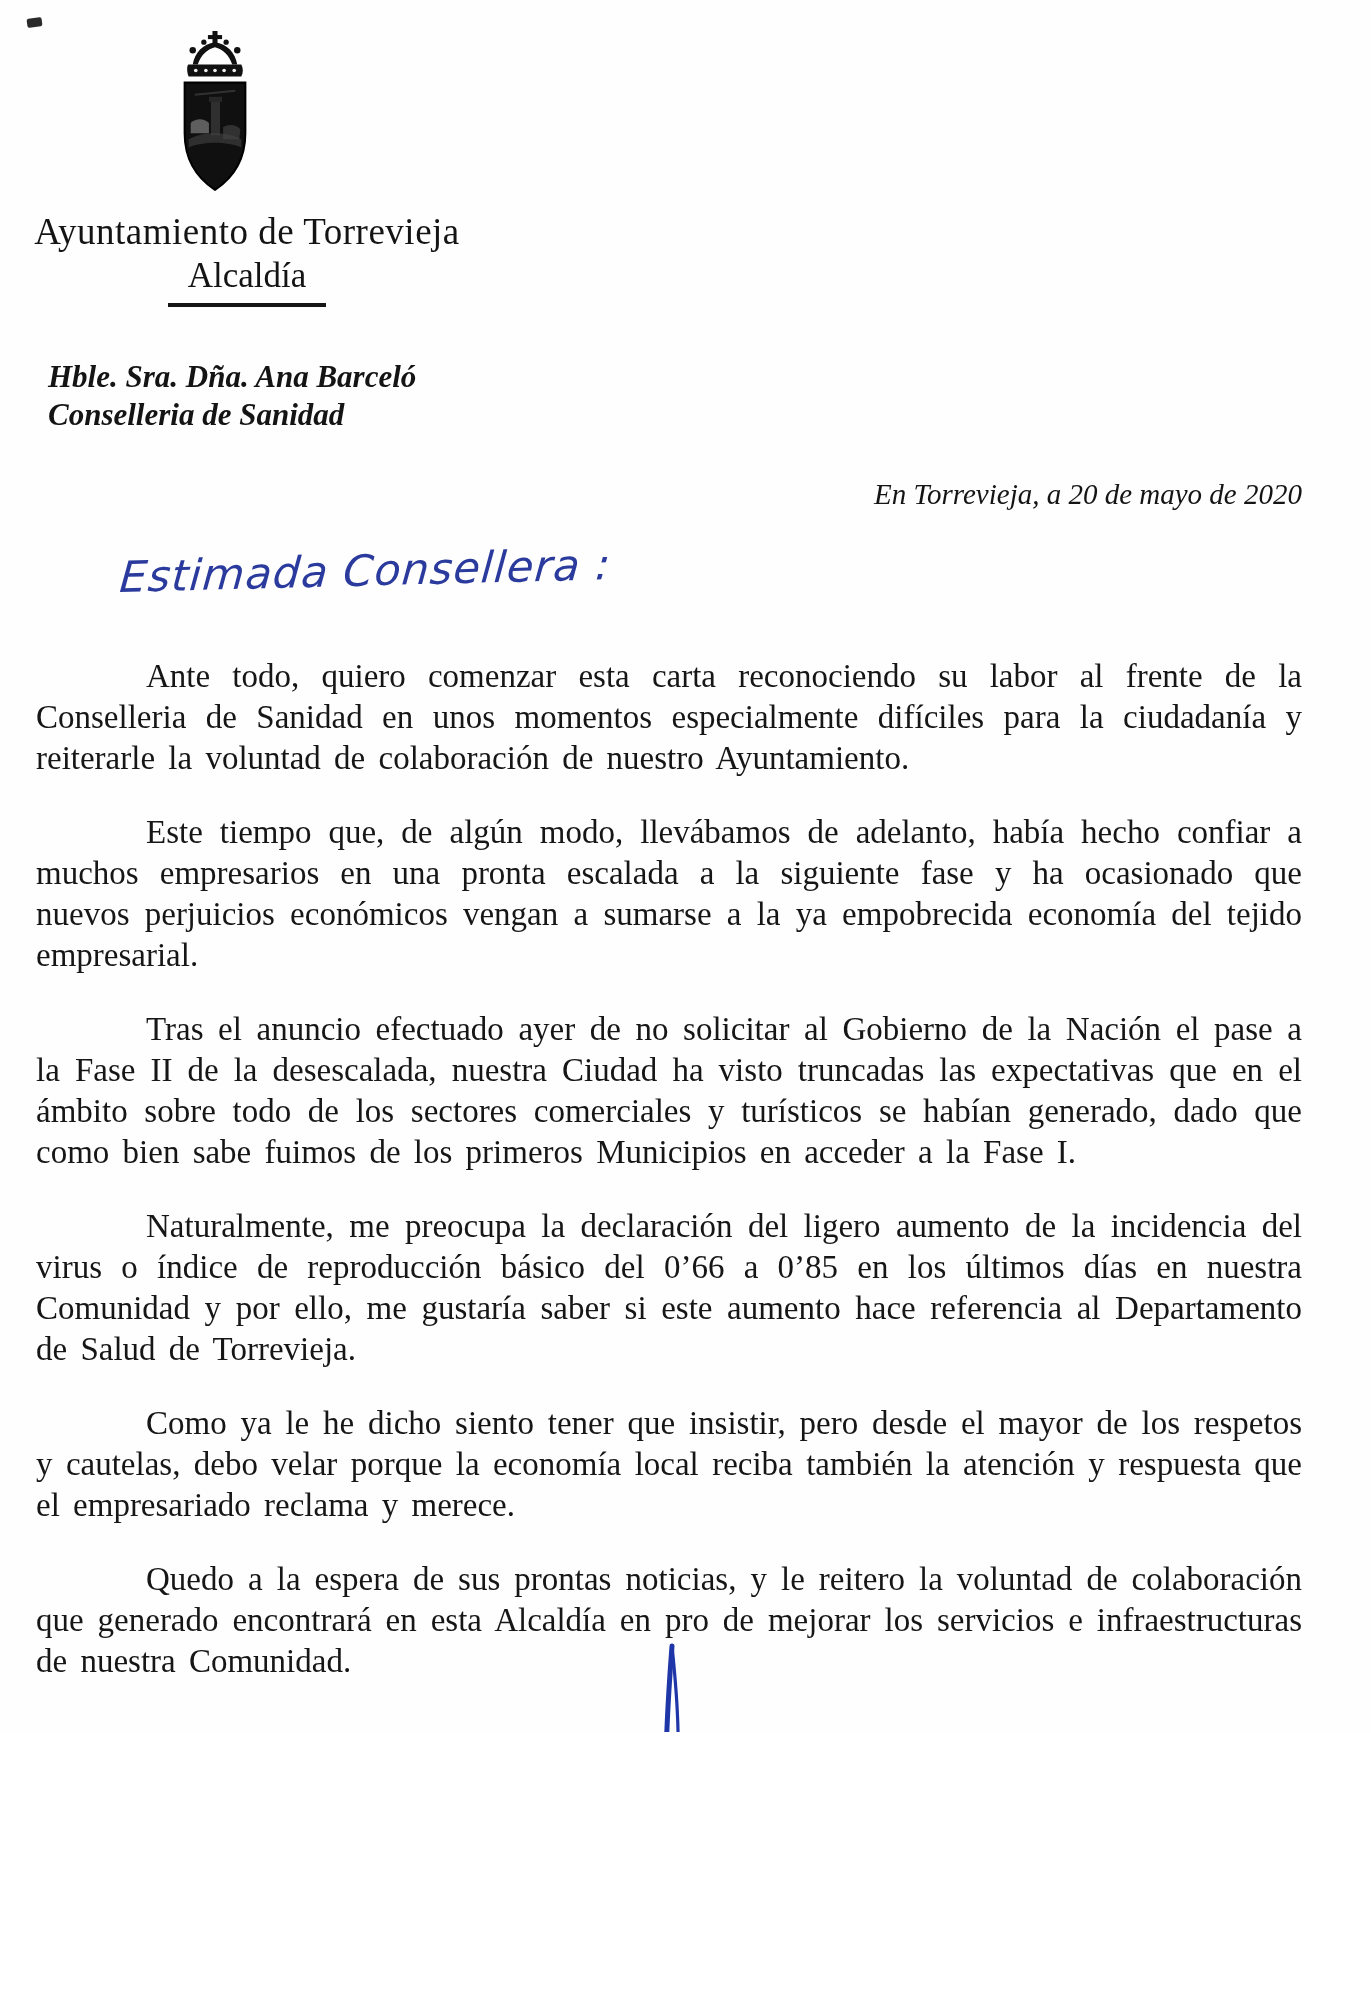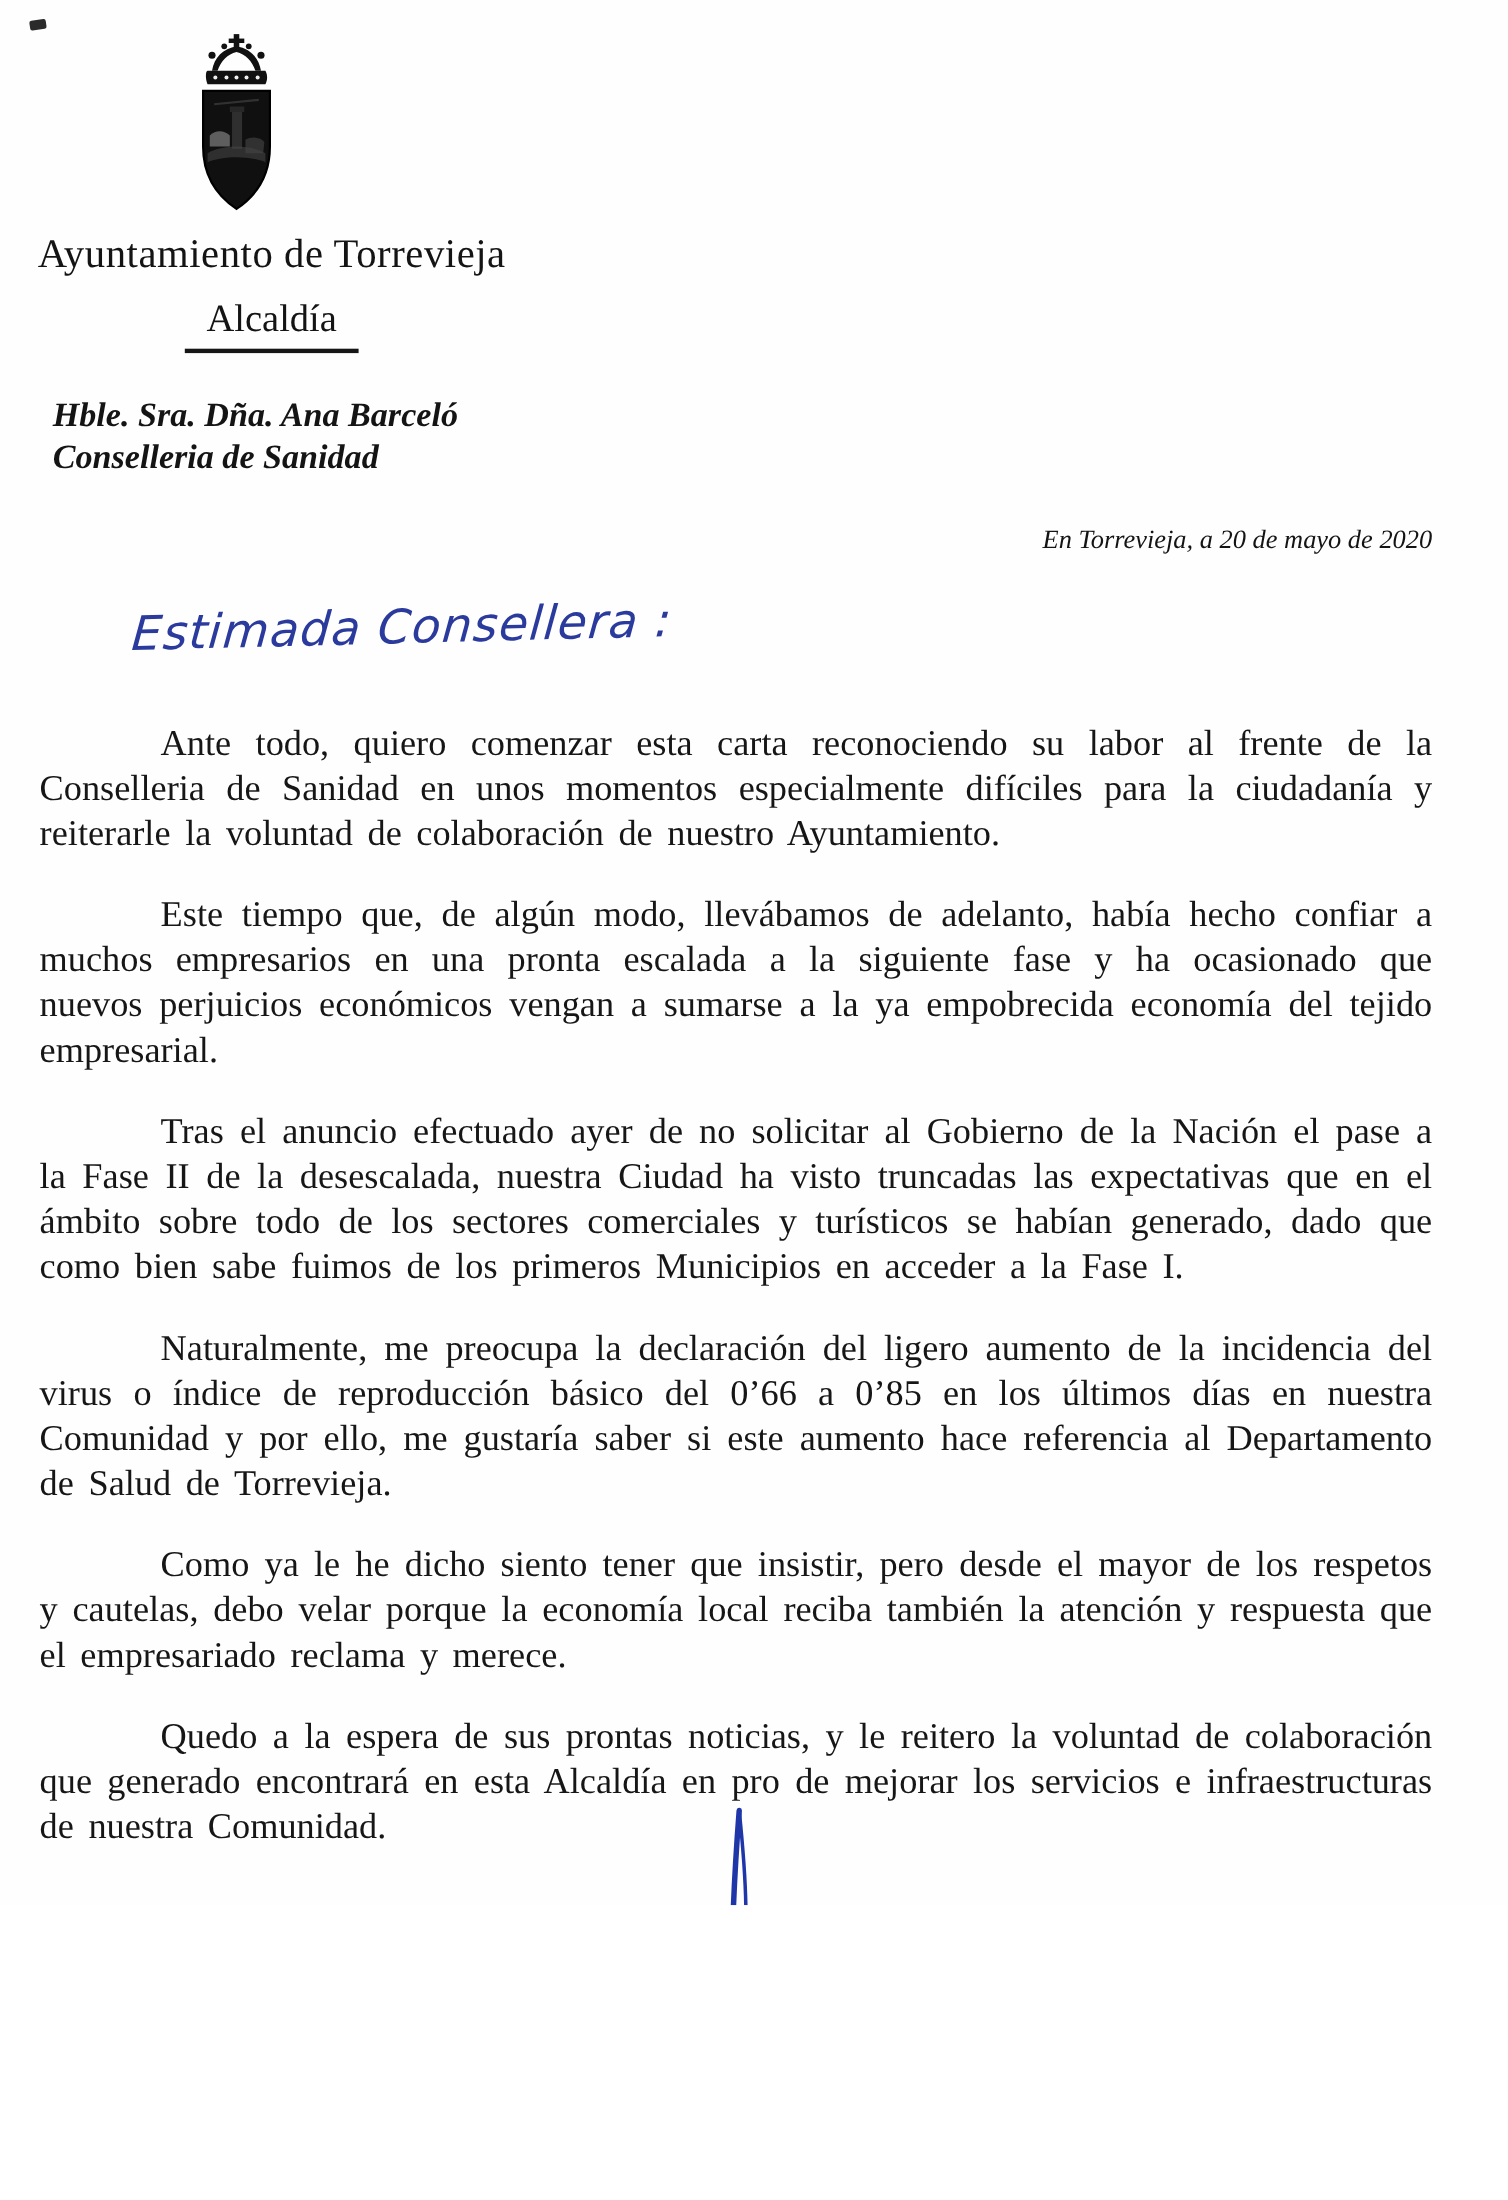--- a/index.html
+++ b/index.html
@@ -4,24 +4,24 @@
 <style>
   html,body{margin:0;padding:0;background:#ffffff;}
   .page{
     position:relative;width:1371px;height:1732px;background:#fefefe;
     font-family:"Liberation Serif",serif;color:#141414;overflow:hidden;
   }
   .speck{position:absolute;left:27px;top:18px;width:15px;height:9px;background:#2a2a2a;border-radius:2px;transform:rotate(-8deg);}
   .crest{position:absolute;left:164px;top:30px;width:102px;height:168px;}
   .org-header{position:absolute;left:26px;top:212px;width:442px;text-align:center;}
   .org-line{font-size:37px;letter-spacing:.5px;line-height:40px;}
-  .dept-line{font-size:35px;line-height:40px;margin-top:18px;}
+  .dept-line{font-size:35px;line-height:40px;margin-top:4px;}
   .dept-line span{display:inline-block;padding:0 20px 7px 20px;border-bottom:4px solid #161616;}
   .recipient{position:absolute;left:48px;top:358px;font-style:italic;font-weight:600;font-size:31px;line-height:38px;}
-  .dateline{position:absolute;left:36px;top:478px;width:1266px;text-align:right;font-style:italic;font-size:24px;}
+  .dateline{position:absolute;left:36px;top:478px;width:1266px;text-align:right;font-style:italic;font-size:29px;}
   .greeting{
     position:absolute;left:122px;top:552px;
     font-family:"DejaVu Sans",sans-serif;font-style:italic;
     font-size:43px;letter-spacing:1px;color:#2b3b9d;
     transform:skewX(-6deg) rotate(-1.5deg);transform-origin:left top;
   }
   .letter-body{position:absolute;left:36px;top:656px;width:1266px;}
   .letter-body p{
     margin:0 0 33px 0;font-size:33px;line-height:41px;
     text-align:justify;text-align-last:left;text-indent:110px;word-spacing:5px;color:#161616;

